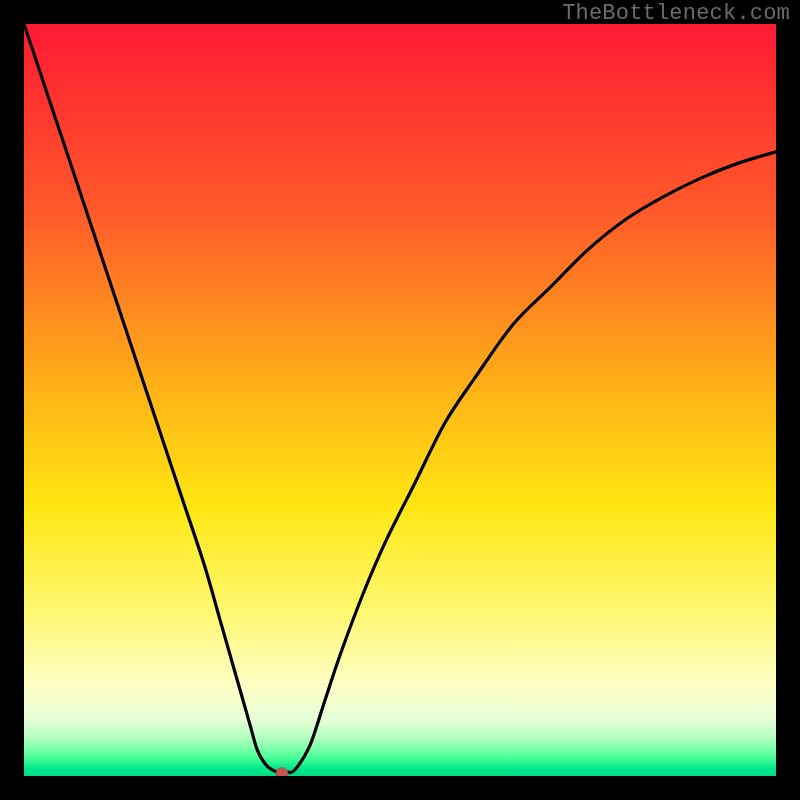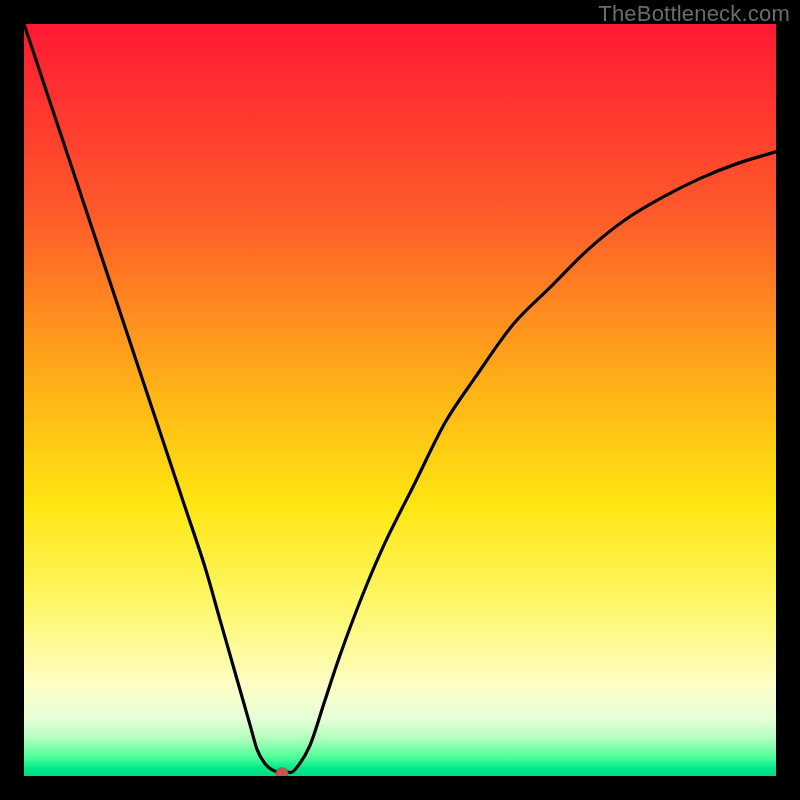--- a/index.html
+++ b/index.html
@@ -38,21 +38,21 @@
       #00e88a 99%,
       #00db86 100%
     );
   }
   .watermark {
     position: absolute;
     top: 1px;
     right: 10px;
     color: #6b6b6b;
     font-size: 22px;
-    font-family: Liberation Sans, sans-serif;
+    font-family: Liberation Mono, monospace;
     letter-spacing: 0.2px;
   }
   svg.curve {
     position: absolute;
     top: 0;
     left: 0;
     width: 752px;
     height: 752px;
   }
 </style>

